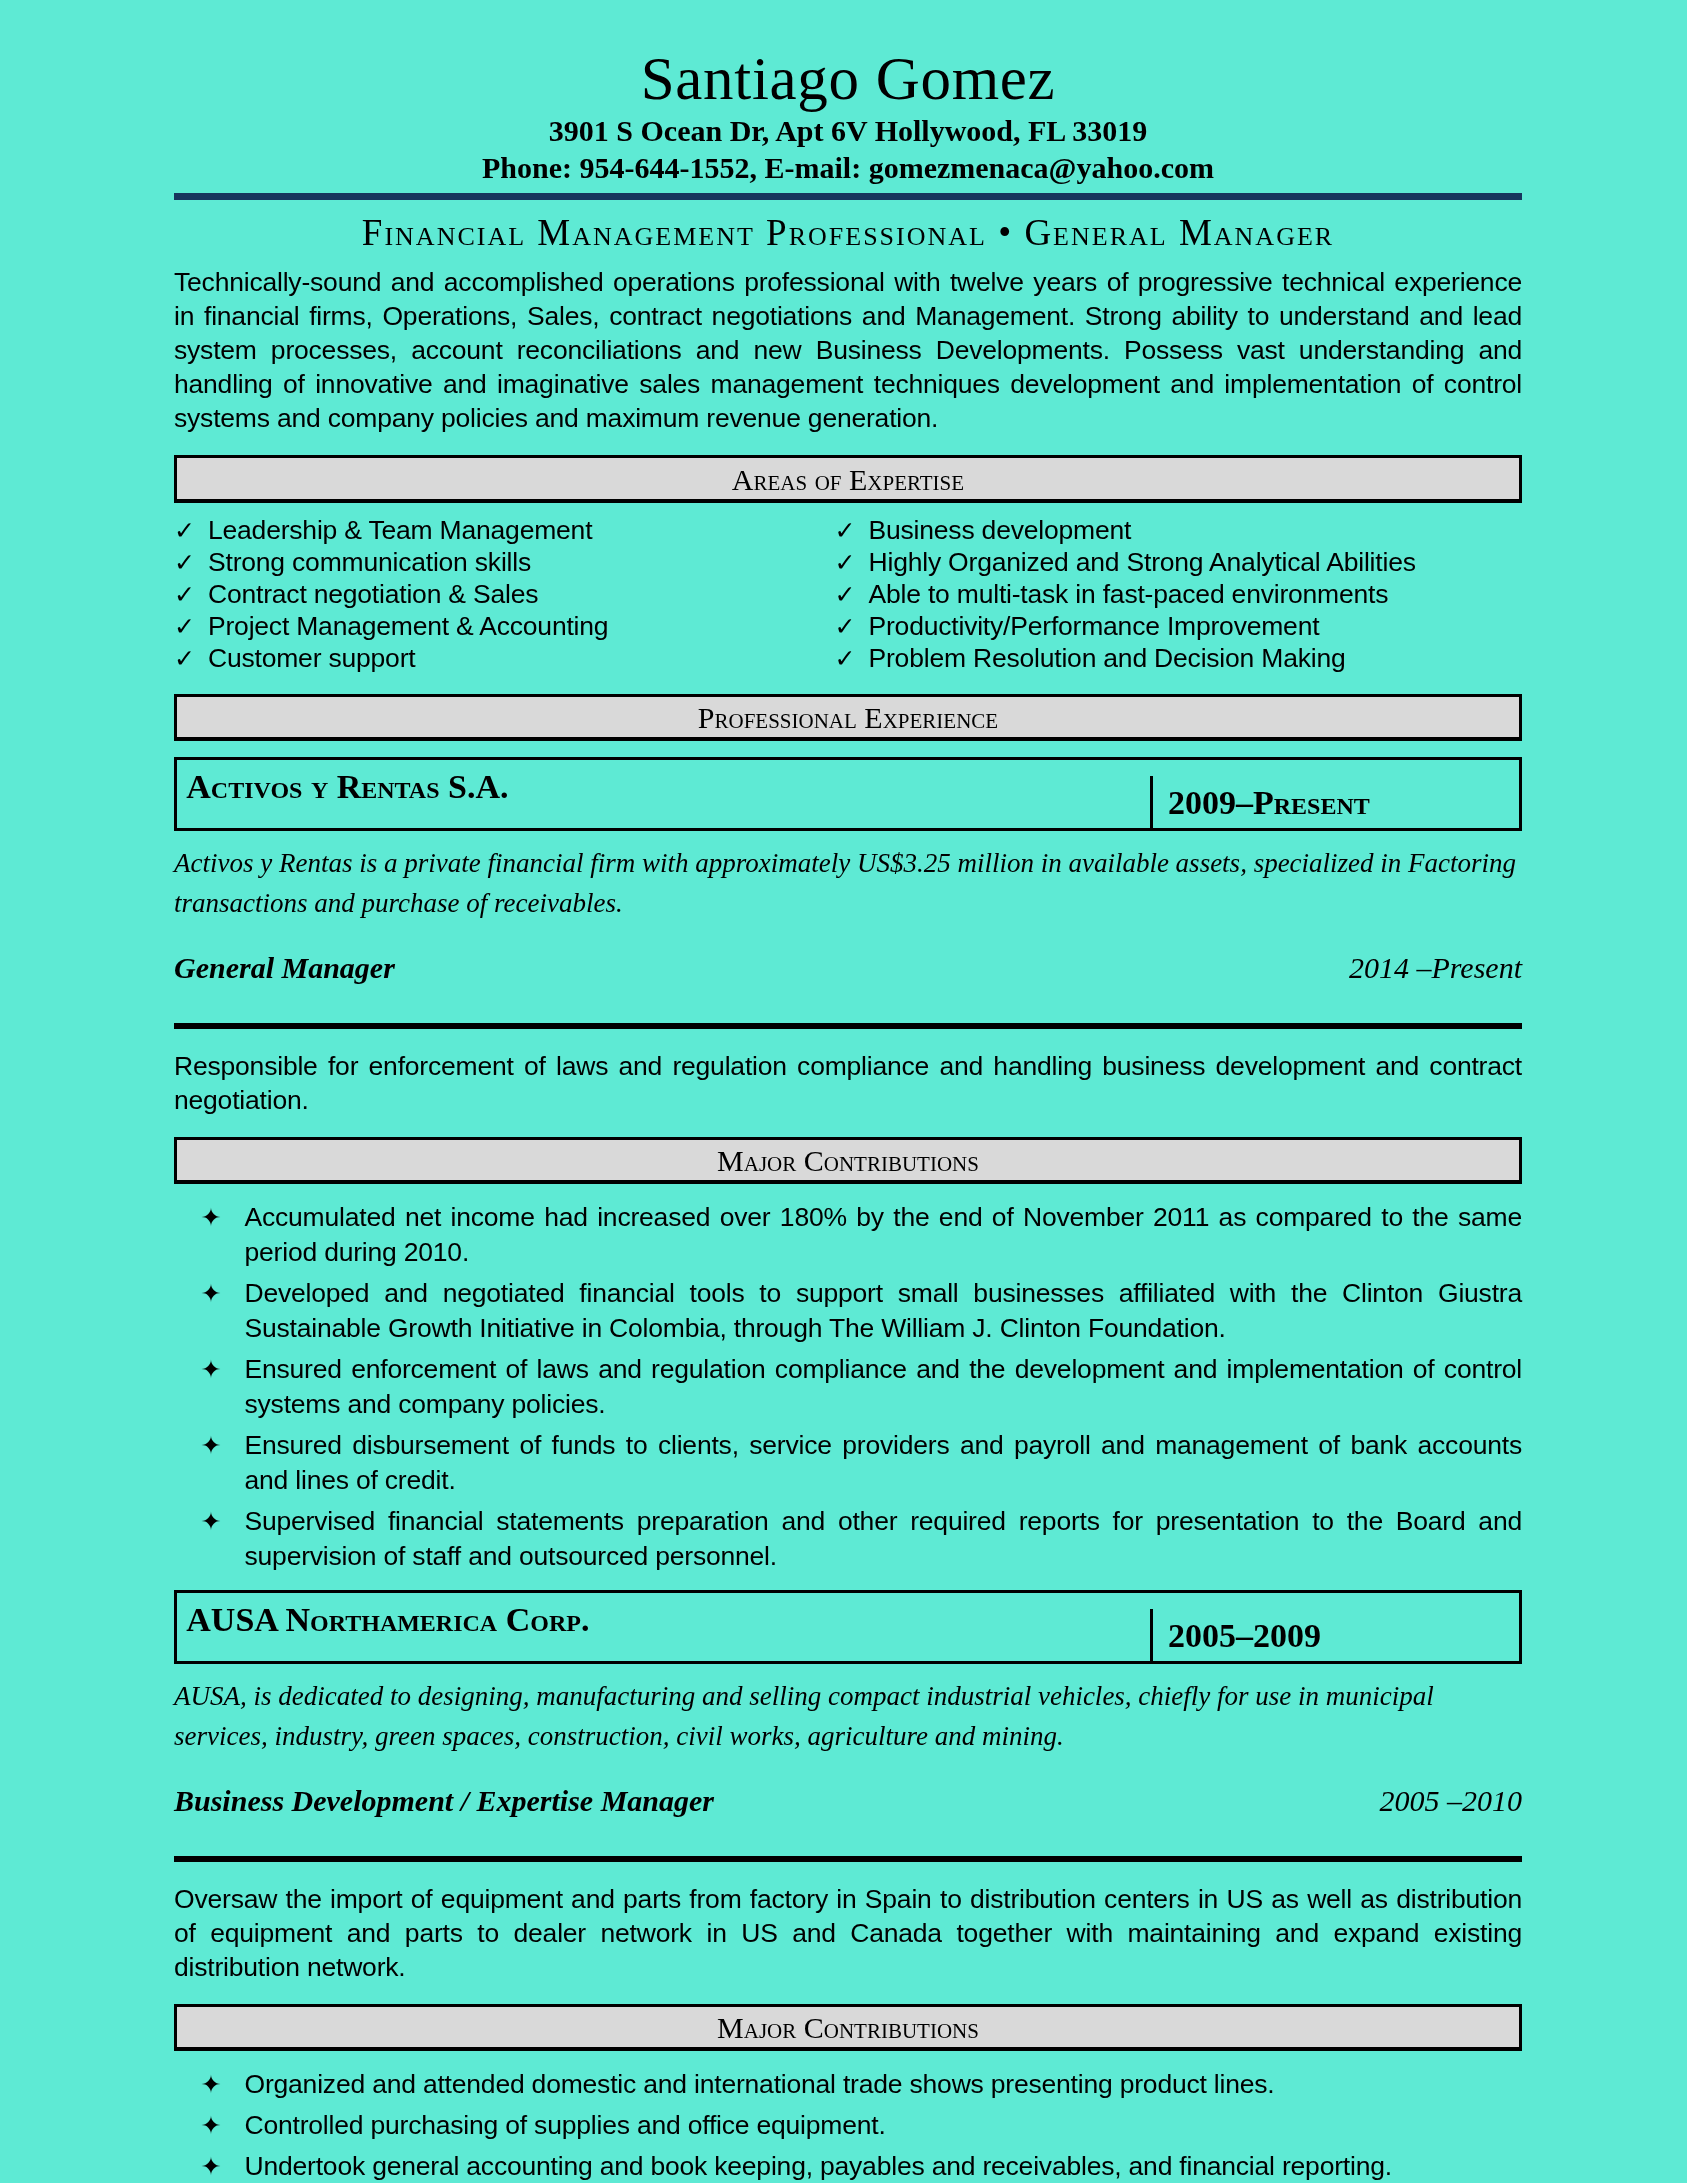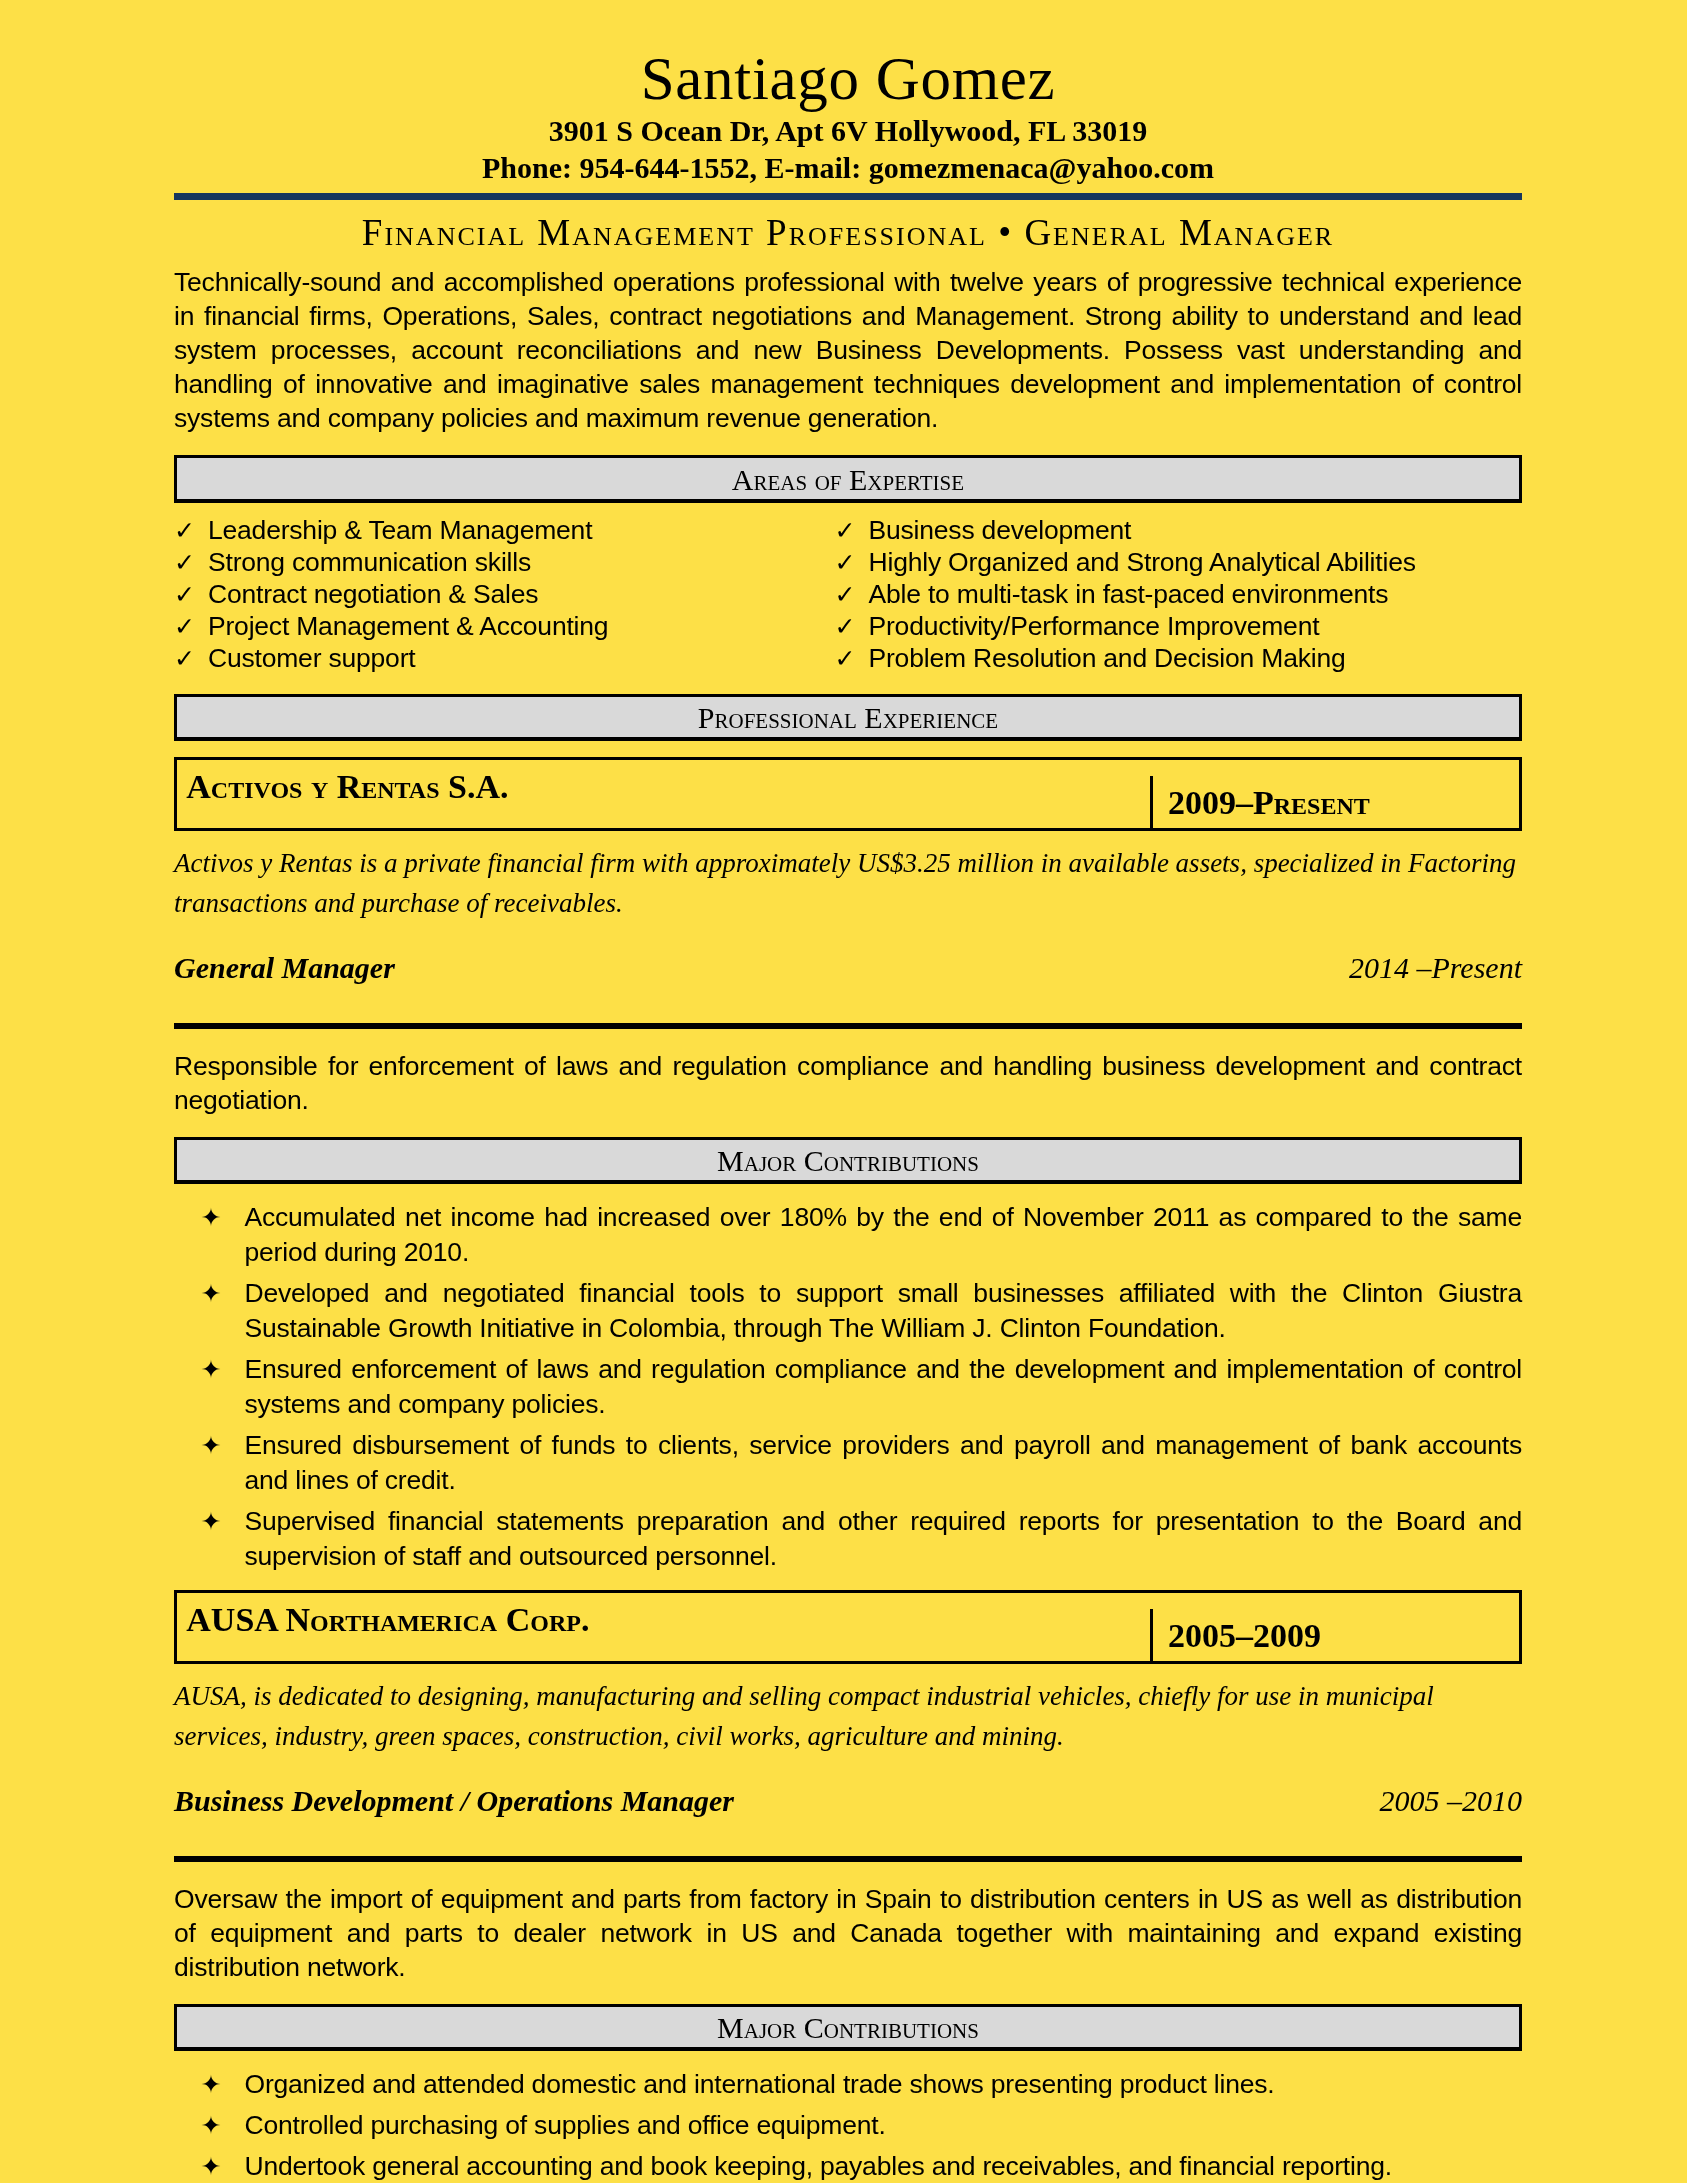--- a/index.html
+++ b/index.html
@@ -1,20 +1,20 @@
 <!DOCTYPE html>
 <html style="font-size:10.6px"><head>
 <meta charset="utf-8">
 <style>
   html, body { margin: 0; padding: 0; background: #ffffff; }
   .page {
     position: relative;
     width: 1687px;
     height: 2183px;
-    background: #fde047;
+    background: #5eead4;
     overflow: hidden;
     color: #000;
     font-family: "Liberation Sans", sans-serif;
     box-sizing: border-box;
     padding: 46px 165px 26.5px 174px;
   }
   
   .name {
     margin: 0;
     text-align: center;
@@ -261,21 +261,21 @@
         <span class="li-text">Supervised financial statements preparation and other required reports for presentation to the Board and supervision of staff and outsourced personnel.</span>
       </li>
     </ul>
 
   <div class="job-row">
     <div class="job-company">AUSA Northamerica Corp.</div>
     <div class="job-dates">2005–2009</div>
   </div>
   <div class="job-blurb">AUSA, is dedicated to designing, manufacturing and selling compact industrial vehicles, chiefly for use in municipal services, industry, green spaces, construction, civil works, agriculture and mining.</div>
   <div class="role-line">
-    <span class="role-title">Business Development / Operations Manager</span>
+    <span class="role-title">Business Development / Expertise Manager</span>
     <span class="role-dates">2005 –2010</span>
   </div>
   <div class="black-rule"></div>
   <p class="para overview">Oversaw the import of equipment and parts from factory in Spain to distribution centers in US as well as distribution of equipment and parts to dealer network in US and Canada together with maintaining and expand existing distribution network.</p>
   <div class="section-box">Major Contributions</div>
   <ul class="contrib-list">
       <li>
         <span class="marker">✦</span>
         <span class="li-text">Organized and attended domestic and international trade shows presenting product lines.</span>
       </li>

